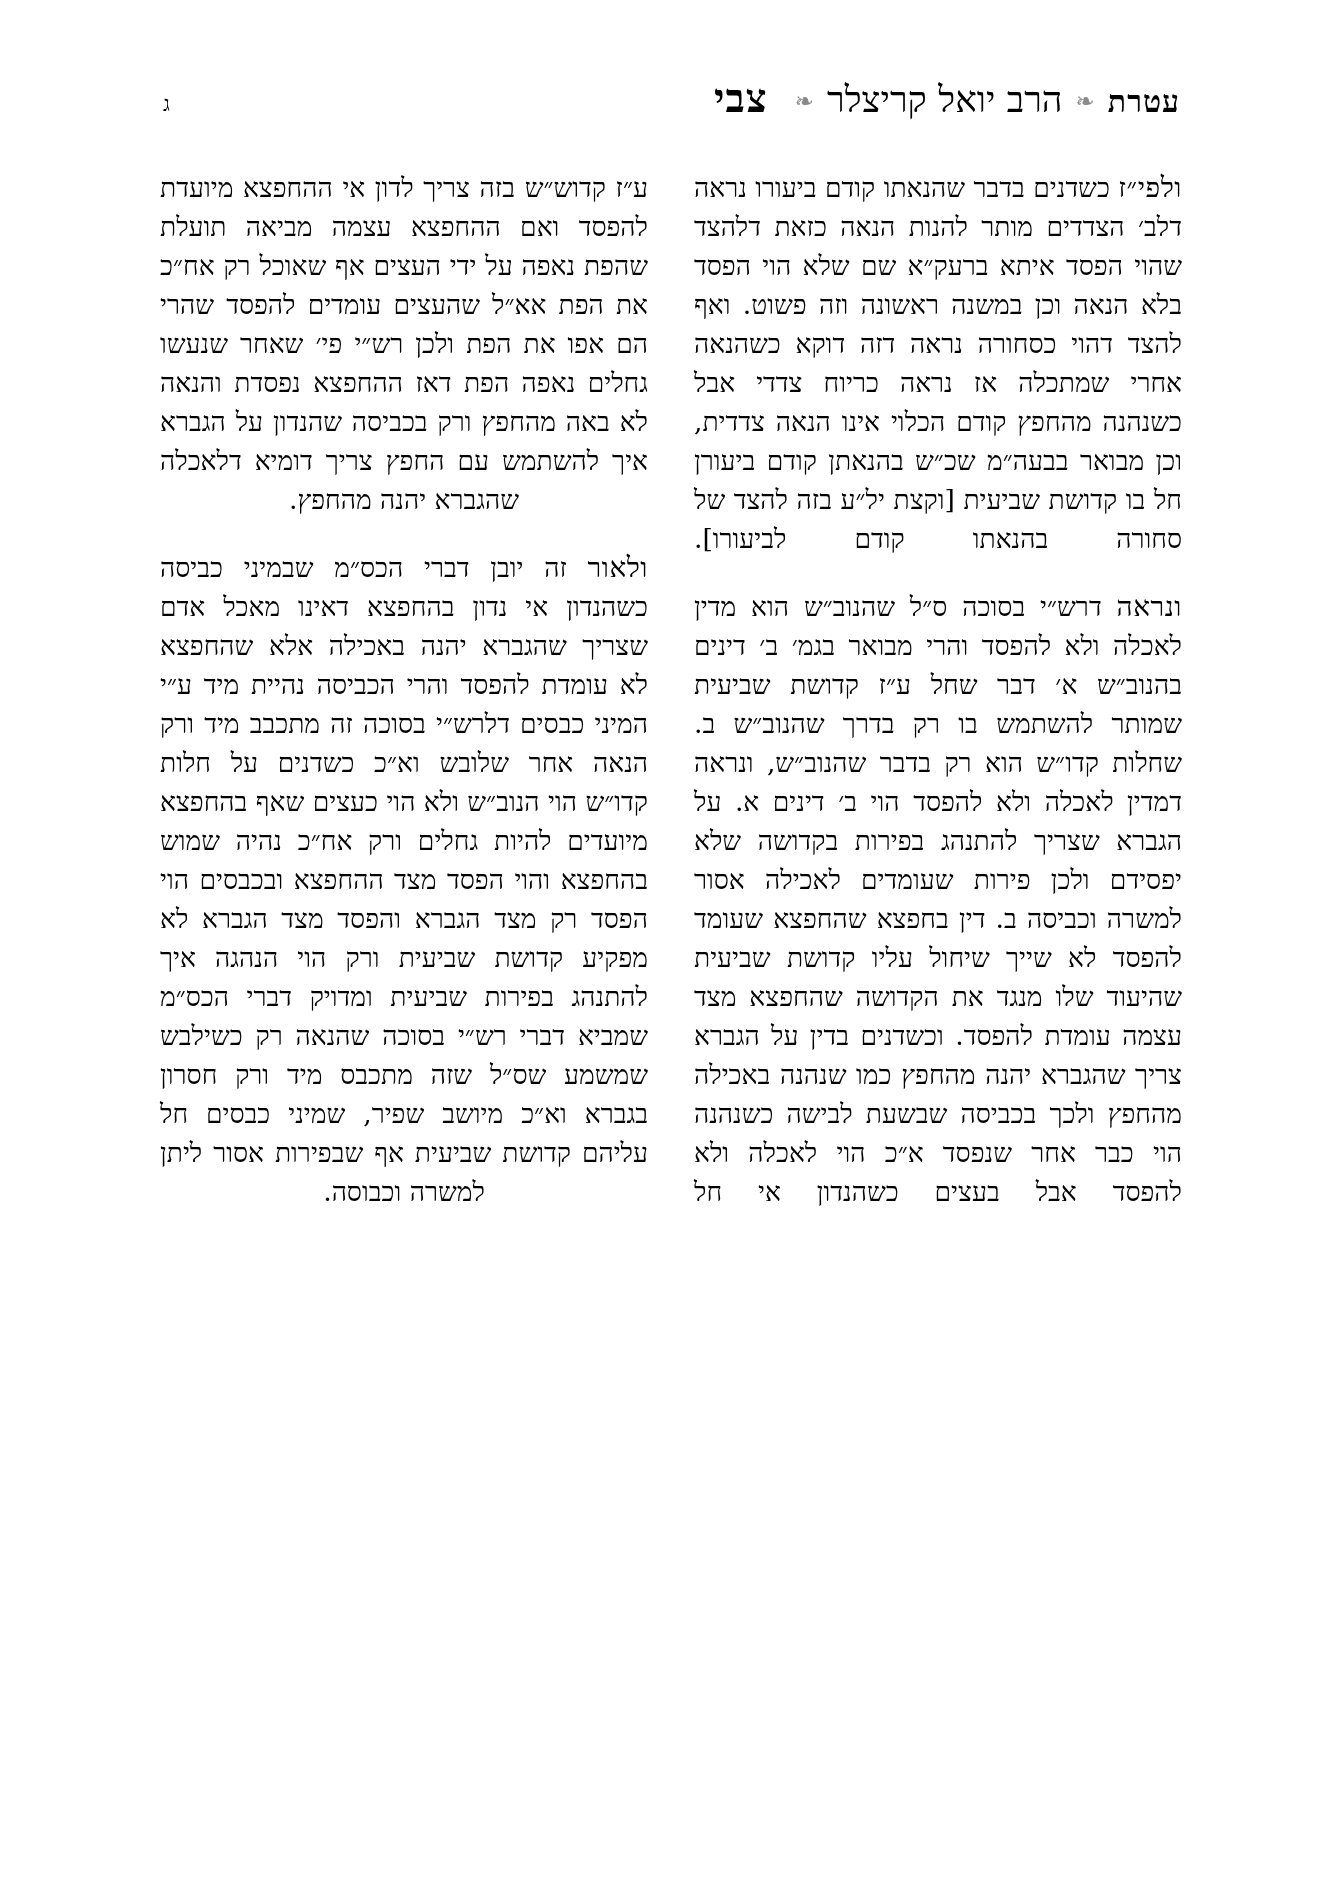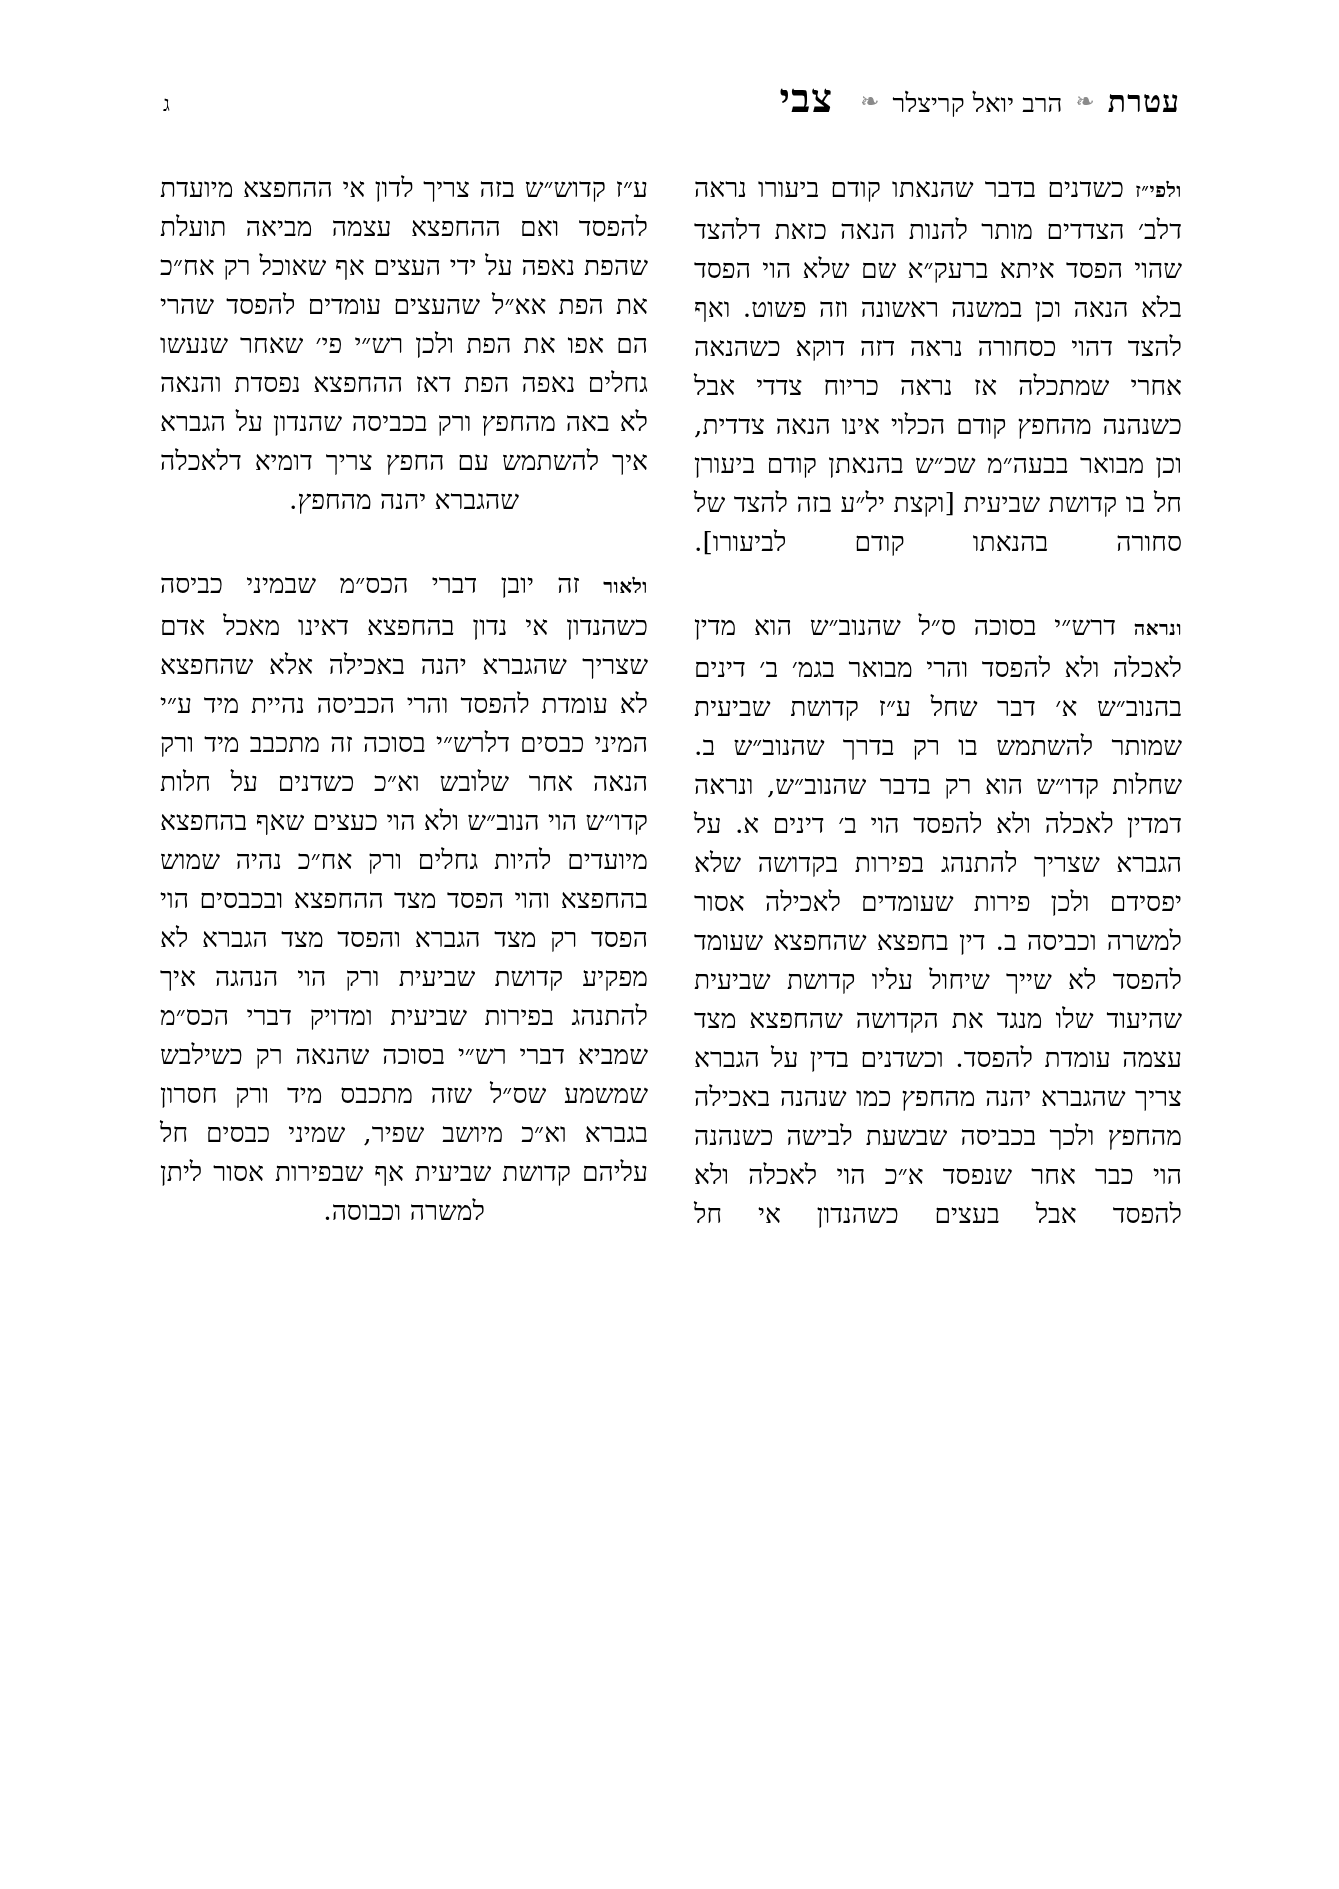--- a/index.html
+++ b/index.html
@@ -52,21 +52,21 @@
     color: #8a8a8a;
     margin: 0 13px;
     line-height: 1;
     position: relative;
     top: -3px;
     white-space: nowrap;
   }
 
   .hdr-author {
     font-family: "DejaVu Serif", "Liberation Serif", serif;
-    font-size: 26px;
+    font-size: 36px;
     font-weight: normal;
     line-height: 1;
     white-space: nowrap;
   }
 
   .hdr-title2 {
     font-family: "DejaVu Serif", "Liberation Serif", serif;
     font-weight: bold;
     font-size: 40px;
     letter-spacing: 1px;
@@ -114,26 +114,26 @@
     text-align: justify;
     text-align-last: justify;
     word-spacing: 0px;
   }
 
   .col p.last-ragged {
     text-align-last: center;
   }
 
   .col p + p {
-    margin-top: 45px;
+    margin-top: 29px;
   }
 
   .lead {
-    font-weight: bold;
-    font-size: 20px;
+    font-weight: normal;
+    font-size: 28px;
     letter-spacing: 0.5px;
   }
 
   .indent-run {
     display: inline;
   }
 </style>
 </head>
 <body>
 

